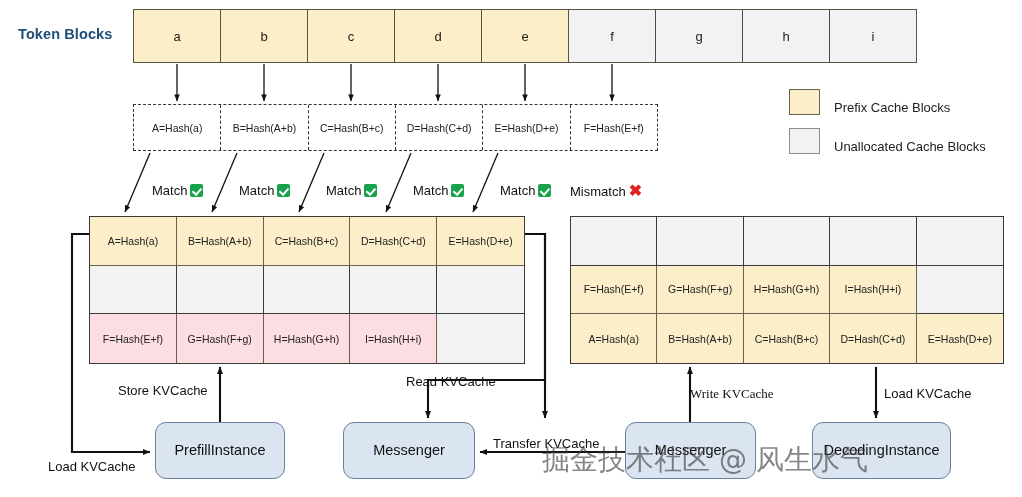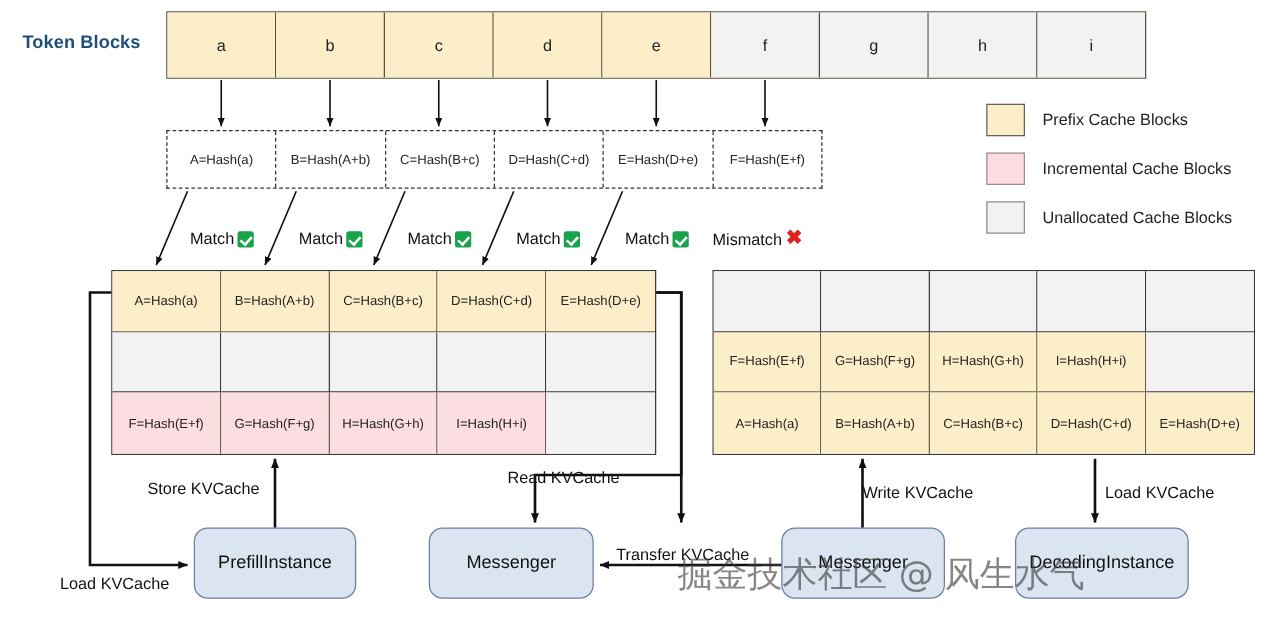--- a/index.html
+++ b/index.html
@@ -61,21 +61,21 @@
     font-size: 10.5px;
     white-space: nowrap;
   }
   .hash-cell:last-child { border-right: none; }
 
   
   .match-lbl {
     position: absolute;
     font-size: 12.5px;
     white-space: nowrap;
-    display: flex; align-items: flex-end; gap: 3px;
+    display: flex; align-items: center; gap: 3px;
   }
   .chk {
     display: inline-block;
     width: 13px; height: 13px;
     background: #18a34a;
     border-radius: 2px;
     position: relative;
   }
   .chk::after {
     content: "";
@@ -137,21 +137,21 @@
   
   .flbl {
     position: absolute;
     font-size: 13px;
     white-space: nowrap;
     color: #111;
   }
 
   
   .legend { position: absolute; left: 789px; top: 76px; }
-  .lg-row { display: flex; align-items: center; height: 39px; }
+  .lg-row { display: flex; align-items: flex-end; height: 39px; }
   .lg-sw {
     width: 31px; height: 26px;
     border: 1px solid #6b6150;
     margin-right: 14px;
   }
   .lg-sw.prefix { background: #fbeec8; }
   .lg-sw.incr   { background: #fbdde2; border-color: #a08a8f; }
   .lg-sw.unal   { background: #f2f2f2; border-color: #8d8d8d; }
   .lg-txt { font-size: 13px; white-space: nowrap; }
 
@@ -274,31 +274,27 @@
   <div class="rbox rbox-decode">
       <span>Decoding</span>
       <br>
       <span>Instance</span>
     </div>
 
   <div class="flbl" style="left:106px; top:383px;margin-left:12px;">Store KVCache</div>
   <div class="flbl" style="left:48px; top:459px;">Load KVCache</div>
   <div class="flbl" style="left:406px; top:374px;">Read KVCache</div>
   <div class="flbl" style="left:493px; top:436px;">Transfer KVCache</div>
-  <div class="flbl" style="left:690px; top:386px;">Write KVCache</div>
+  <div class="flbl" style="left:690px; top:386px;font-family:Liberation Serif, serif;">Write KVCache</div>
   <div class="flbl" style="left:884px; top:386px;">Load KVCache</div>
 
   <div class="legend" id="legend">
       <div class="lg-row">
         <div class="lg-sw prefix"></div>
         <div class="lg-txt">Prefix Cache Blocks</div>
-      </div>
-      <div class="lg-row">
-        <div class="lg-sw incr"></div>
-        <div class="lg-txt">Incremental Cache Blocks</div>
       </div>
       <div class="lg-row">
         <div class="lg-sw unal"></div>
         <div class="lg-txt">Unallocated Cache Blocks</div>
       </div>
     </div>
 
   <svg class="overlay" viewBox="0 0 1022 497" xmlns="http://www.w3.org/2000/svg">
     <defs>
       <marker id="ah" markerWidth="9" markerHeight="9" refX="7.4" refY="3.2" orient="auto" markerUnits="userSpaceOnUse">

